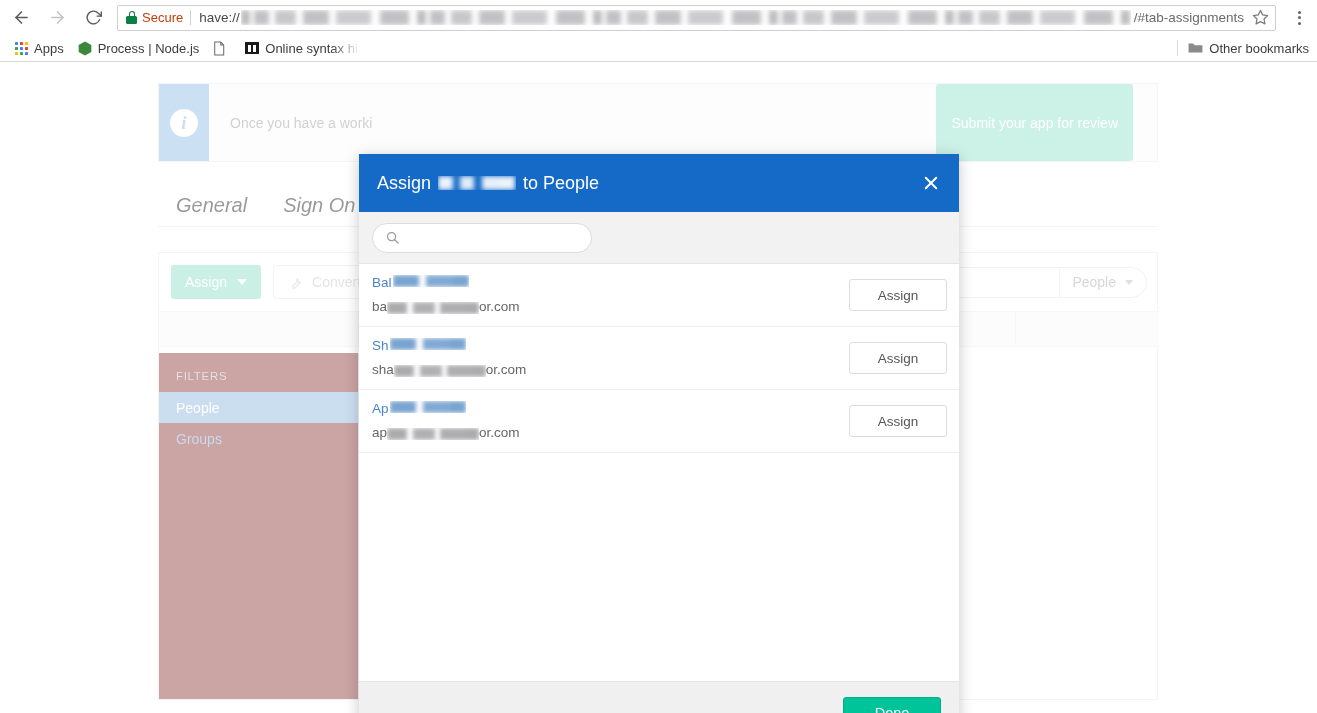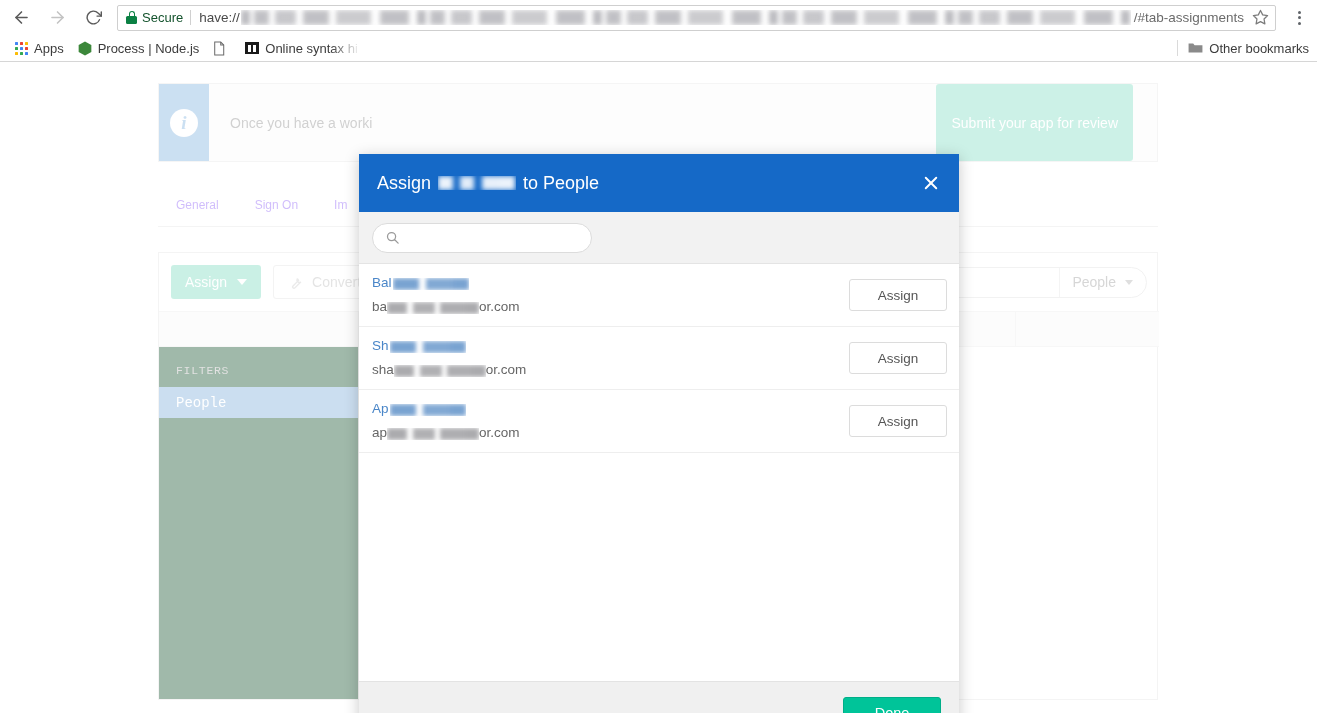--- a/index.html
+++ b/index.html
@@ -63,21 +63,21 @@
     border-radius: 1.5px;
   }
   .lock-icon .shackle {
     position: absolute; top: 0; left: 2.5px;
     width: 6px; height: 7px;
     border: 1.6px solid #0b8043;
     border-bottom: none;
     border-radius: 3px 3px 0 0;
   }
   .secure-text {
-    color: #14532d;
+    color: #c2410c;
     font-size: 13px;
     white-space: nowrap;
     margin-right: 7px;
   }
   .omni-sep {
     width: 1px; height: 15px;
     background: #d0d0d0;
     margin-right: 8px;
     flex: 0 0 auto;
   }
@@ -255,24 +255,25 @@
     font-family: inherit;
   }
 
   .tabs {
     position: absolute; left: 158px; top: 122px;
     width: 1000px; height: 43px;
     display: flex; align-items: center;
     border-bottom: 1px solid #e4e4e4;
   }
   .tab {
-    font-size: 12px;
-    color: #8b5cf6;
+    font-size: 20px;
+    color: #000000;
     padding: 0 18px;
     white-space: nowrap;
+    font-style: italic;
   }
 
   .content-panel {
     position: absolute; left: 158px; top: 190px;
     width: 1000px; height: 448px;
     background: #ffffff;
     border: 1px solid #e6e6e6;
   }
   .toolbar {
     position: absolute; left: 0; top: 0;
@@ -354,25 +355,24 @@
     border-top: 1px solid #ececec;
     border-bottom: 1px solid #ececec;
     display: flex;
   }
   .th { border-right: 1px solid #ececec; height: 100%; }
   .th.c1 { width: 200px; }
   .th.c2 { width: 657px; }
   .th.c3 { flex: 1; border-right: none; }
 
   .filters-pane {
-    position: absolute; left: 0; top: 94px;
+    position: absolute; left: 0; top: 100px;
     width: 200px; bottom: 0;
-    background: #14532d;
+    background: #7f1d1d;
     border-right: 1px solid #ececec;
-    font-family: Liberation Mono, monospace;
   }
   .filters-title {
     padding: 17px 0 10px 17px;
     font-size: 11.5px;
     letter-spacing: 0.7px;
     color: #b8b8b8;
   }
   .filter-item {
     height: 31px;
     display: flex; align-items: center;
@@ -477,21 +477,21 @@
   .person-row {
     height: 63px;
     display: flex; align-items: center;
     padding: 0 12px 0 13px;
     border-bottom: 1px solid #eeeeee;
   }
   .person-info { flex: 1; min-width: 0; }
   .person-name {
     font-size: 13.5px;
     color: #4a86c8;
-    display: flex; align-items: center;
+    display: flex; 
     line-height: 17px;
     height: 17px;
   }
   .person-email {
     font-size: 13.5px;
     color: #666666;
     display: flex; align-items: center;
     line-height: 18px;
     height: 18px;
     margin-top: 7px;
@@ -716,20 +716,23 @@
         <div class="th c1"></div>
         <div class="th c2"></div>
         <div class="th c3"></div>
       </div>
 
       <div class="filters-pane">
         <div class="filters-title">FILTERS</div>
         <div class="filter-item active">
           <span>People</span>
         </div>
+        <div class="filter-item">
+          <span>Groups</span>
+        </div>
       </div>
     </div>
   </div>
 
   <div class="modal-wrap">
     <div class="modal">
 
       <div class="modal-header">
         <div class="modal-title">
           <span>Assign</span>

